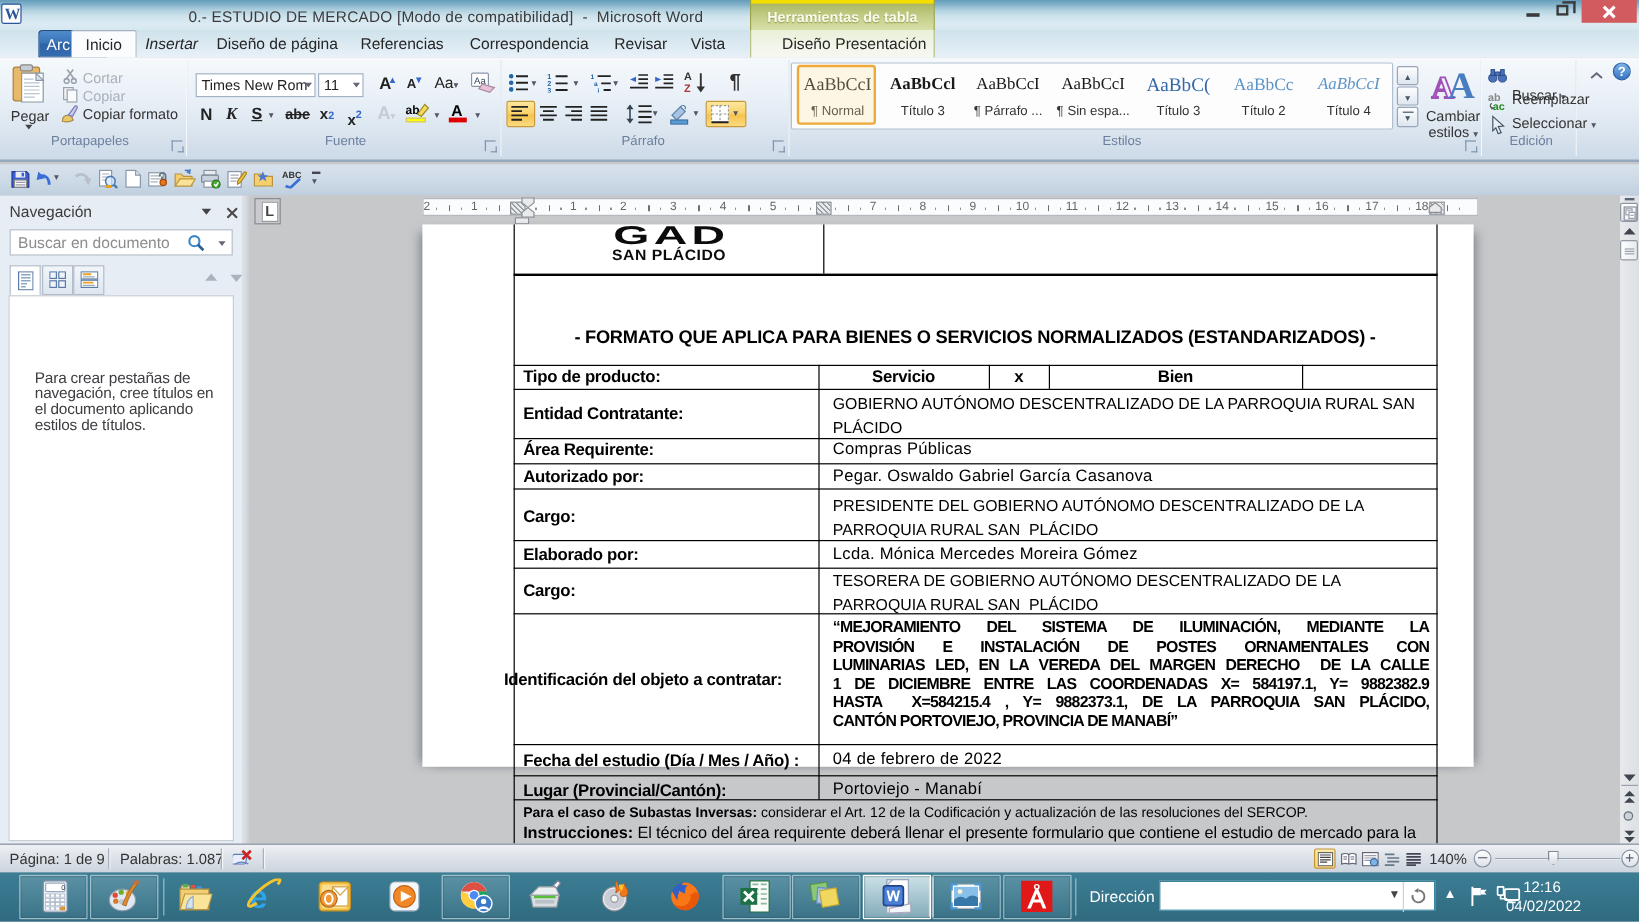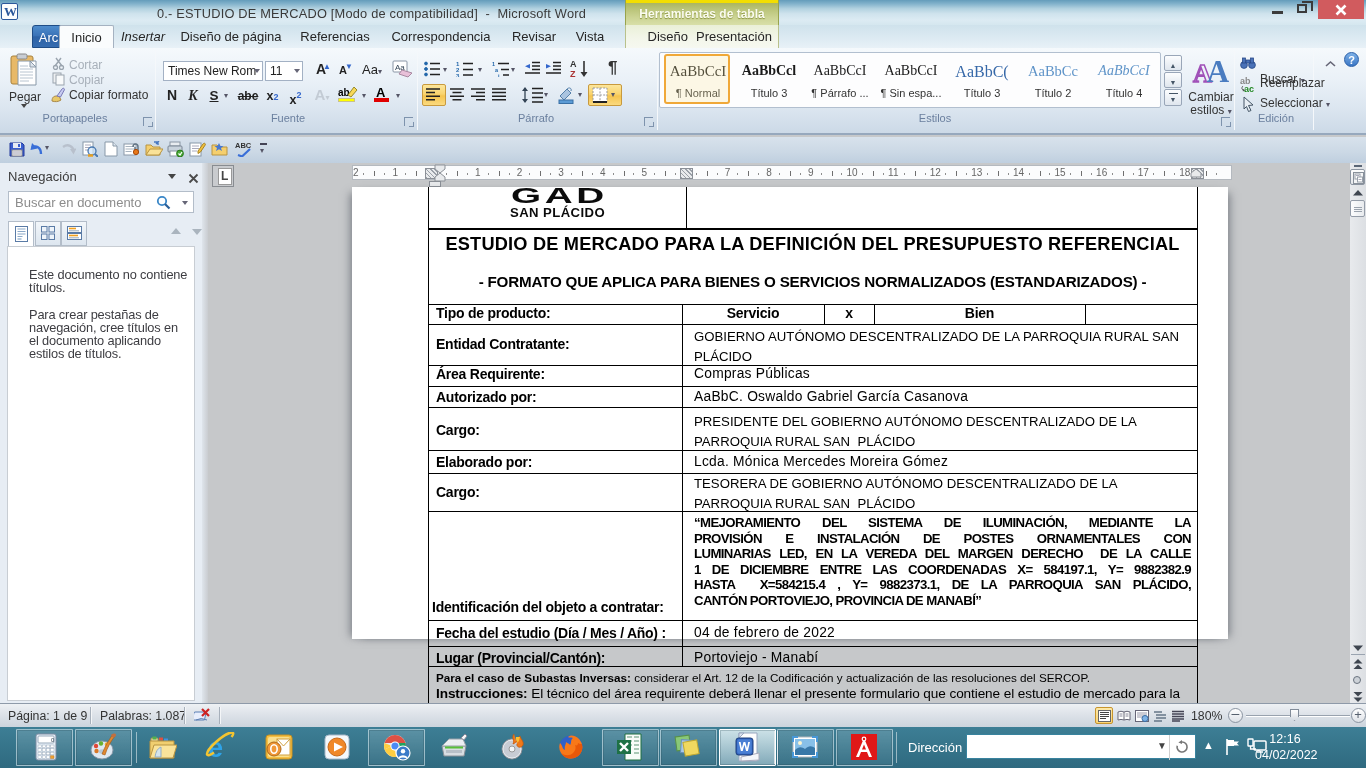--- a/index.html
+++ b/index.html
@@ -156,21 +156,21 @@
   <div id="tabrow">
     <div id="ctxtabs"></div>
     <div class="tab" id="tab-archivo">Archivo</div>
     <div class="tab" id="tab-inicio">Inicio</div>
     <div class="tab" style="left:117px;width:52px;font-style:italic;">Insertar</div>
     <div class="tab" style="left:171px;width:120px;">Diseño de página</div>
     <div class="tab" style="left:293px;width:84px;">Referencias</div>
     <div class="tab" style="left:379px;width:124px;">Correspondencia</div>
     <div class="tab" style="left:505px;width:58px;">Revisar</div>
     <div class="tab" style="left:565px;width:50px;">Vista</div>
-    <div class="tab" style="left:628px;width:60px;text-align:right;">Diseño</div>
+    <div class="tab" style="left:642px;width:60px;">Diseño</div>
     <div class="tab" style="left:690px;width:88px;">Presentación</div>
   </div>
 
   <div id="ribbon">
     <div class="gsep" style="left:155px;"></div>
     <div class="gsep" style="left:417px;"></div>
     <div class="gsep" style="left:657px;"></div>
     <div class="gsep" style="left:1234px;"></div>
     <div class="gsep" style="left:1313px;"></div>
     <div class="glabel" style="left:20px;width:110px;">Portapapeles</div>
@@ -483,21 +483,20 @@
             <path d="M2 2.5h7" stroke="#f0a020" stroke-width="1.6"></path>
             <path d="M2 4.8h10" stroke="#9ab" stroke-width="1"></path>
             <rect x="0.5" y="7.5" width="14" height="6" fill="#fff" stroke="#5a7ba6"></rect>
             <path d="M2 9.5h9" stroke="#f0a020" stroke-width="1.6"></path>
             <path d="M2 11.8h10" stroke="#9ab" stroke-width="1"></path>
           </svg></div>
       <div style="position:absolute;left:163px;top:7px;width:0;height:0;border:5px solid transparent;border-bottom:6px solid #aab4be;border-top:none;"></div>
       <div style="position:absolute;left:184px;top:8px;width:0;height:0;border:5px solid transparent;border-top:6px solid #aab4be;border-bottom:none;"></div>
     </div>
     <div id="nav-body">
-      <div style="top:22px;">Este documento no contiene<br>títulos.</div>
       <div style="top:62px;">Para crear pestañas de<br>navegación, cree títulos en<br>el documento aplicando<br>estilos de títulos.</div>
     </div>
   </div>
   <div id="nav-right-sep"></div>
 
   <div id="docarea">
     <div id="lbox"></div>
     <div id="ruler">
       <div class="rnum" style="left:0.0px;">2</div>
       <div class="rnum" style="left:39.6px;">1</div>
@@ -549,47 +548,46 @@
       <div class="hline" style="left:76px;top:263px;width:770px;"></div>
       <div class="hline" style="left:76px;top:285.5px;width:770px;"></div>
       <div class="hline" style="left:76px;top:323.5px;width:770px;"></div>
       <div class="hline" style="left:76px;top:433px;width:770px;"></div>
       <div class="hline" style="left:76px;top:458.8px;width:770px;"></div>
       <div class="hline" style="left:76px;top:478.8px;width:770px;"></div>
 
       <div id="gad1">GAD</div>
       <div id="gad2">SAN PLÁCIDO</div>
 
-      <div class="dt dtitle" style="left:76px;top:47px;width:769px;">ESTUDIO DE MERCADO PARA LA DEFINICIÓN DEL PRESUPUESTO REFERENCIAL</div>
       <div class="dt dsub" style="left:76px;top:86px;width:769px;">- FORMATO QUE APLICA PARA BIENES O SERVICIOS NORMALIZADOS (ESTANDARIZADOS) -</div>
 
       <div class="dt lbl" style="left:84px;top:118px;">Tipo de producto:</div>
       <div class="dt lbl" style="left:330px;top:118px;width:142px;text-align:center;">Servicio</div>
       <div class="dt lbl" style="left:472px;top:118px;width:50px;text-align:center;">x</div>
       <div class="dt lbl" style="left:522px;top:118px;width:211px;text-align:center;">Bien</div>
 
       <div class="dt lbl" style="left:84px;top:149px;">Entidad Contratante:</div>
       <div class="dt val2" style="left:342px;top:140px;">GOBIERNO AUTÓNOMO DESCENTRALIZADO DE LA PARROQUIA RURAL SAN<br>PLÁCIDO</div>
 
       <div class="dt lbl" style="left:84px;top:179px;">Área Requirente:</div>
       <div class="dt val" style="left:342px;top:179px;">Compras Públicas</div>
 
       <div class="dt lbl" style="left:84px;top:202px;">Autorizado por:</div>
-      <div class="dt val" style="left:342px;top:202px;">AaBbC. Oswaldo Gabriel García Casanova</div>
+      <div class="dt val" style="left:342px;top:202px;">Pegar. Oswaldo Gabriel García Casanova</div>
 
       <div class="dt lbl" style="left:84px;top:235px;">Cargo:</div>
       <div class="dt val2" style="left:342px;top:225px;">PRESIDENTE DEL GOBIERNO AUTÓNOMO DESCENTRALIZADO DE LA<br>PARROQUIA RURAL SAN&nbsp; PLÁCIDO</div>
 
       <div class="dt lbl" style="left:84px;top:267px;">Elaborado por:</div>
       <div class="dt val" style="left:342px;top:267px;">Lcda. Mónica Mercedes Moreira Gómez</div>
 
       <div class="dt lbl" style="left:84px;top:297px;">Cargo:</div>
       <div class="dt val2" style="left:342px;top:287px;">TESORERA DE GOBIERNO AUTÓNOMO DESCENTRALIZADO DE LA<br>PARROQUIA RURAL SAN&nbsp; PLÁCIDO</div>
 
-      <div class="dt lbl" style="left:80px;top:371px;margin-top:41px;">Identificación del objeto a contratar:</div>
+      <div class="dt lbl" style="left:68px;top:371px;">Identificación del objeto a contratar:</div>
       <div class="dt ident" style="left:342px;top:328px;width:497px;">
         <div class="jl">“MEJORAMIENTO DEL SISTEMA DE ILUMINACIÓN, MEDIANTE LA</div>
         <div class="jl">PROVISIÓN E INSTALACIÓN DE POSTES ORNAMENTALES CON</div>
         <div class="jl">LUMINARIAS LED, EN LA VEREDA DEL MARGEN DERECHO&nbsp; DE LA CALLE</div>
         <div class="jl">1 DE DICIEMBRE ENTRE LAS COORDENADAS X= 584197.1, Y= 9882382.9</div>
         <div class="jl">HASTA&nbsp; X=584215.4 , Y= 9882373.1, DE LA PARROQUIA SAN PLÁCIDO,</div>
         <div>CANTÓN PORTOVIEJO, PROVINCIA DE MANABÍ”</div>
       </div>
 
       <div class="dt lbl" style="left:84px;top:438px;">Fecha del estudio (Día / Mes / Año) :</div>
@@ -654,21 +652,21 @@
           <rect x="0.5" y="0.5" width="13" height="11" fill="#fff" stroke="#667"></rect>
           <path d="M2 3h10M2 5h10M2 7h7" stroke="#99a"></path>
           <circle cx="10" cy="8.5" r="3" fill="#7fb2e5" stroke="#3a6ea5"></circle>
         </svg></div>
     <div class="vwbtn" style="left:1150px;"><svg width="14" height="12">
           <path d="M1 2h8M3 5h10M3 8h10M1 11h8" stroke="#678" stroke-width="1.4"></path>
         </svg></div>
     <div class="vwbtn" style="left:1168px;"><svg width="14" height="12">
           <path d="M1 1.5h12M1 4h12M1 6.5h12M1 9h12M1 11h8" stroke="#445" stroke-width="1.5"></path>
         </svg></div>
-    <span style="position:absolute;left:1191px;top:5px;">180%</span>
+    <span style="position:absolute;left:1191px;top:5px;">140%</span>
     <div class="zoomctl" style="left:1228px;top:4px;">
         <span style="position:absolute;top:-4.2px;left:2.6px;font-size:14px;color:#56606e;">–</span>
       </div>
     <div style="position:absolute;left:1246px;top:11px;width:104px;height:2px;background:#98a2ae;border-bottom:1px solid #fff;"></div>
     <div style="position:absolute;left:1290px;top:5px;width:9px;height:12px;background:linear-gradient(#fefefe,#d7dce2);clip-path:polygon(0 0,100% 0,100% 60%,50% 100%,0 60%);border:1px solid #828c99;"></div>
     <div class="zoomctl" style="left:1351px;top:4px;">
         <span style="position:absolute;top:-2.5px;left:2.2px;font-size:13px;color:#56606e;">+</span>
       </div>
   </div>
 

